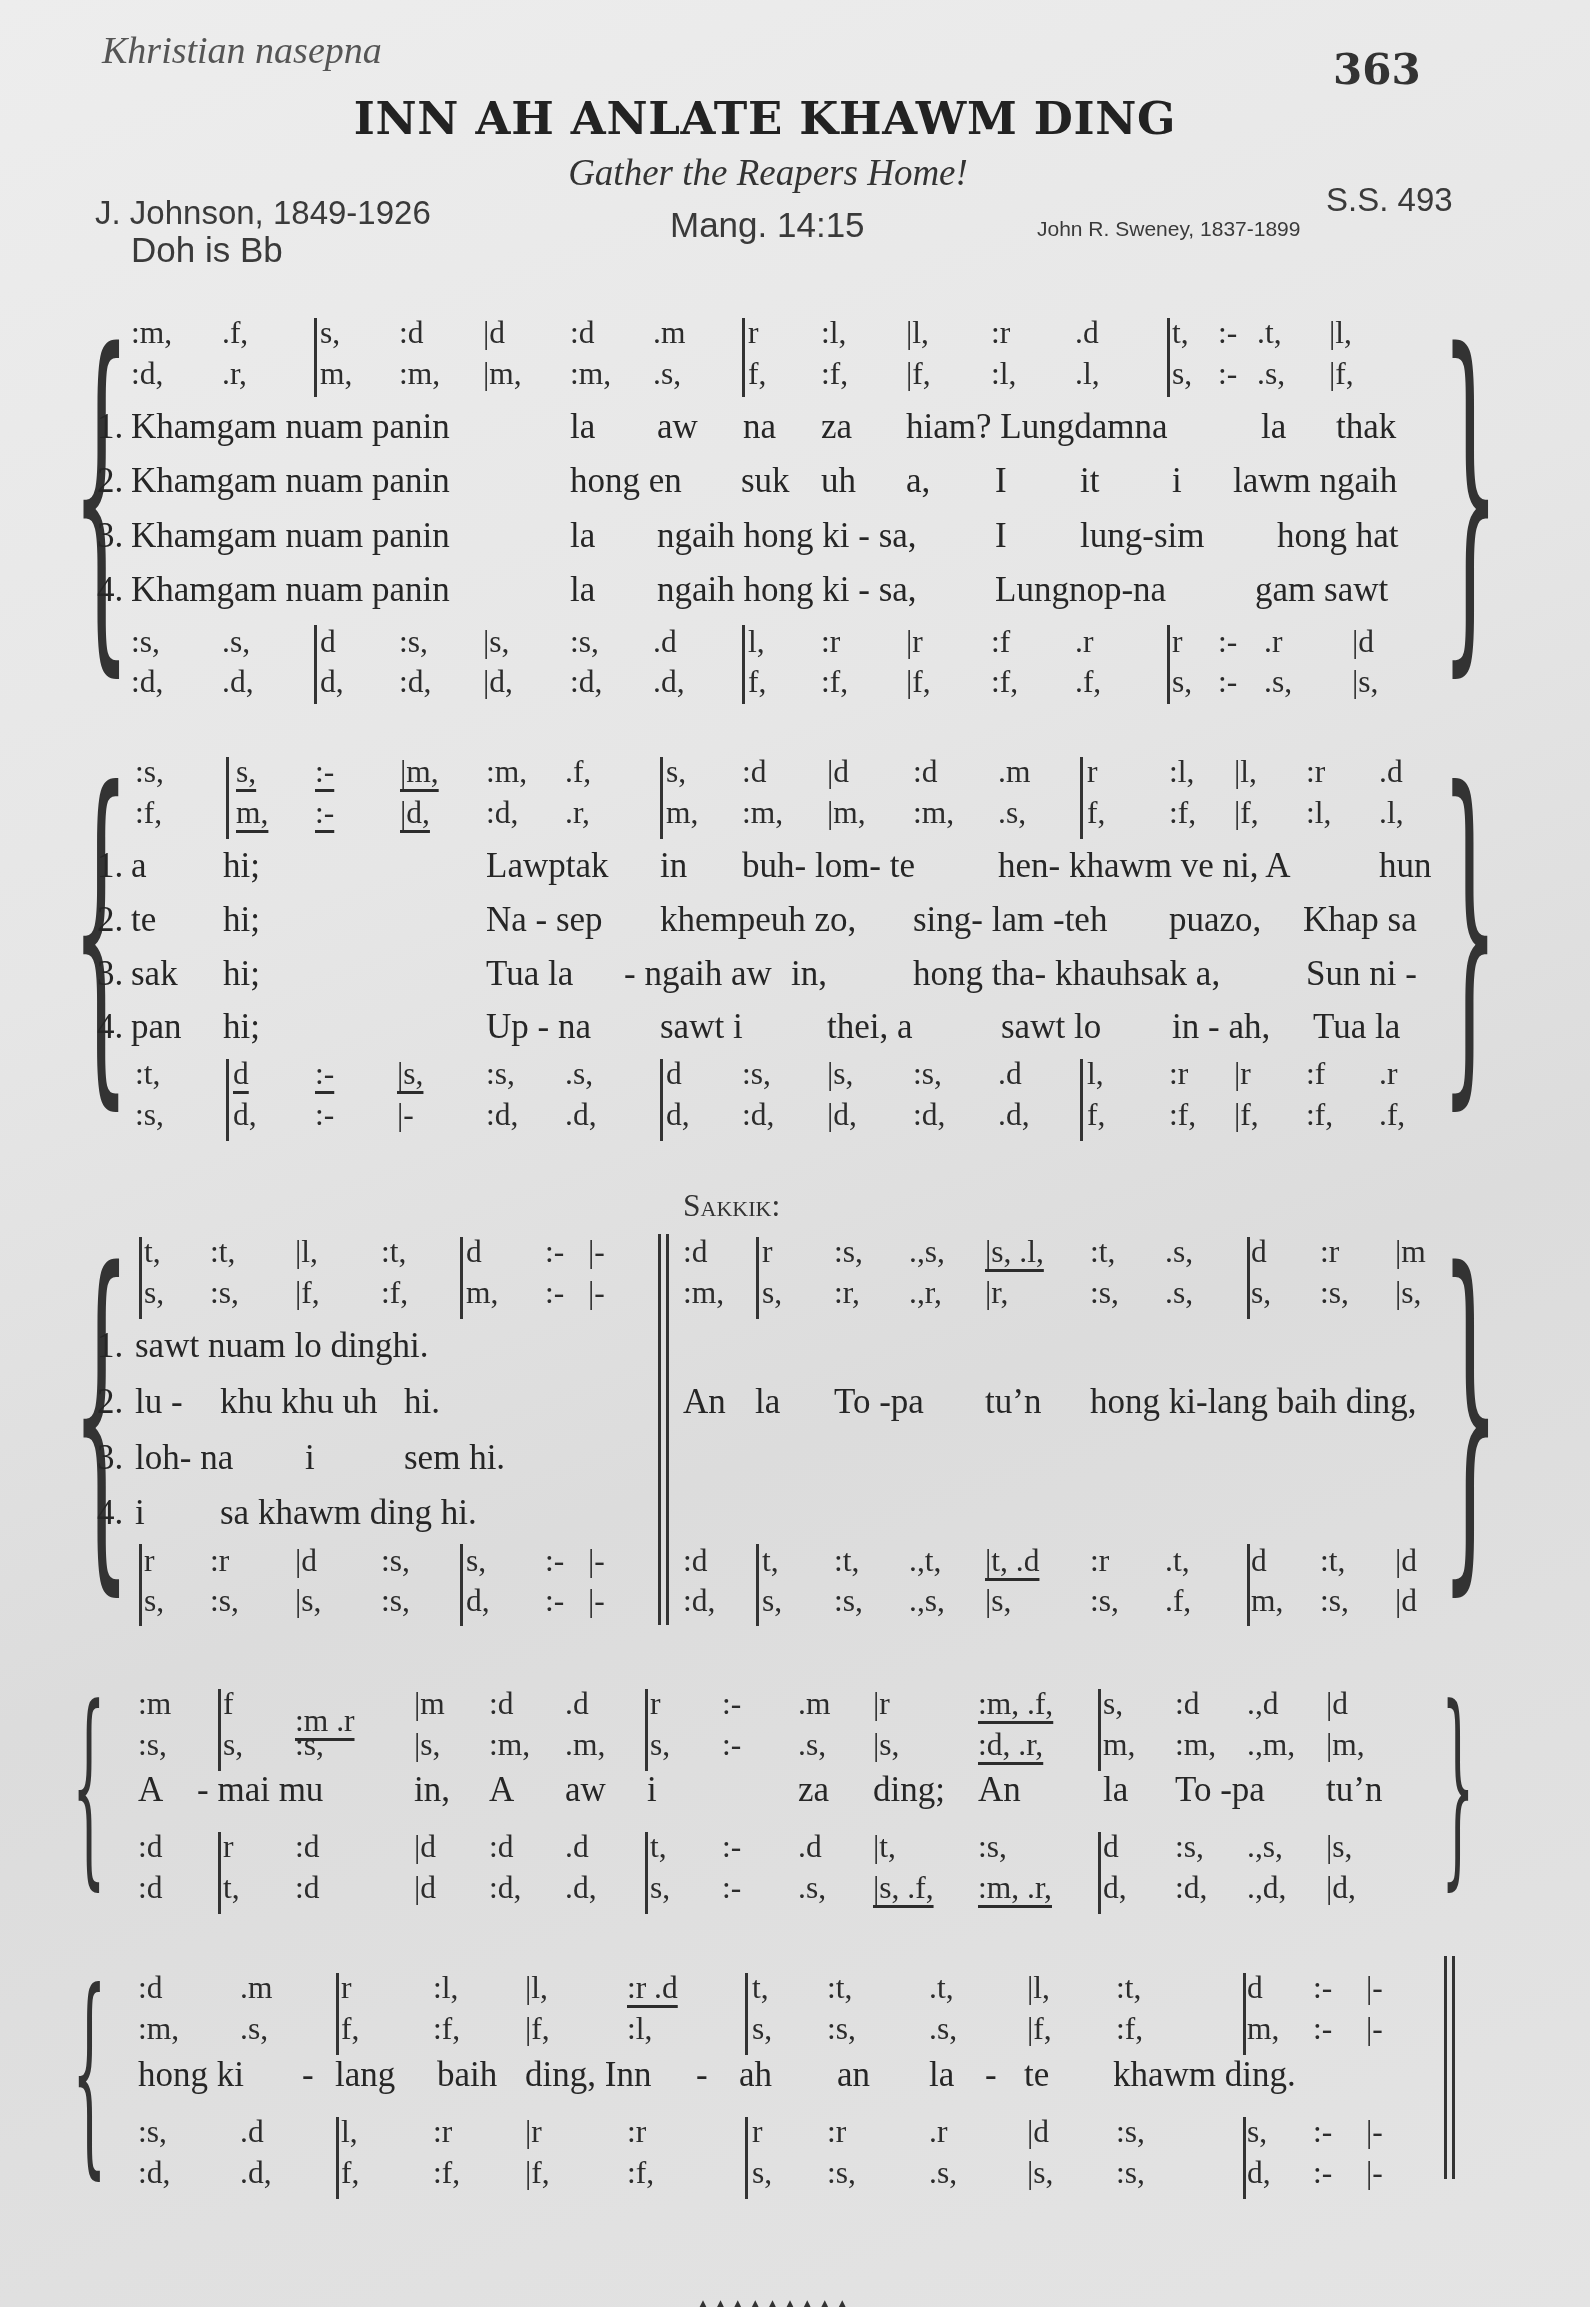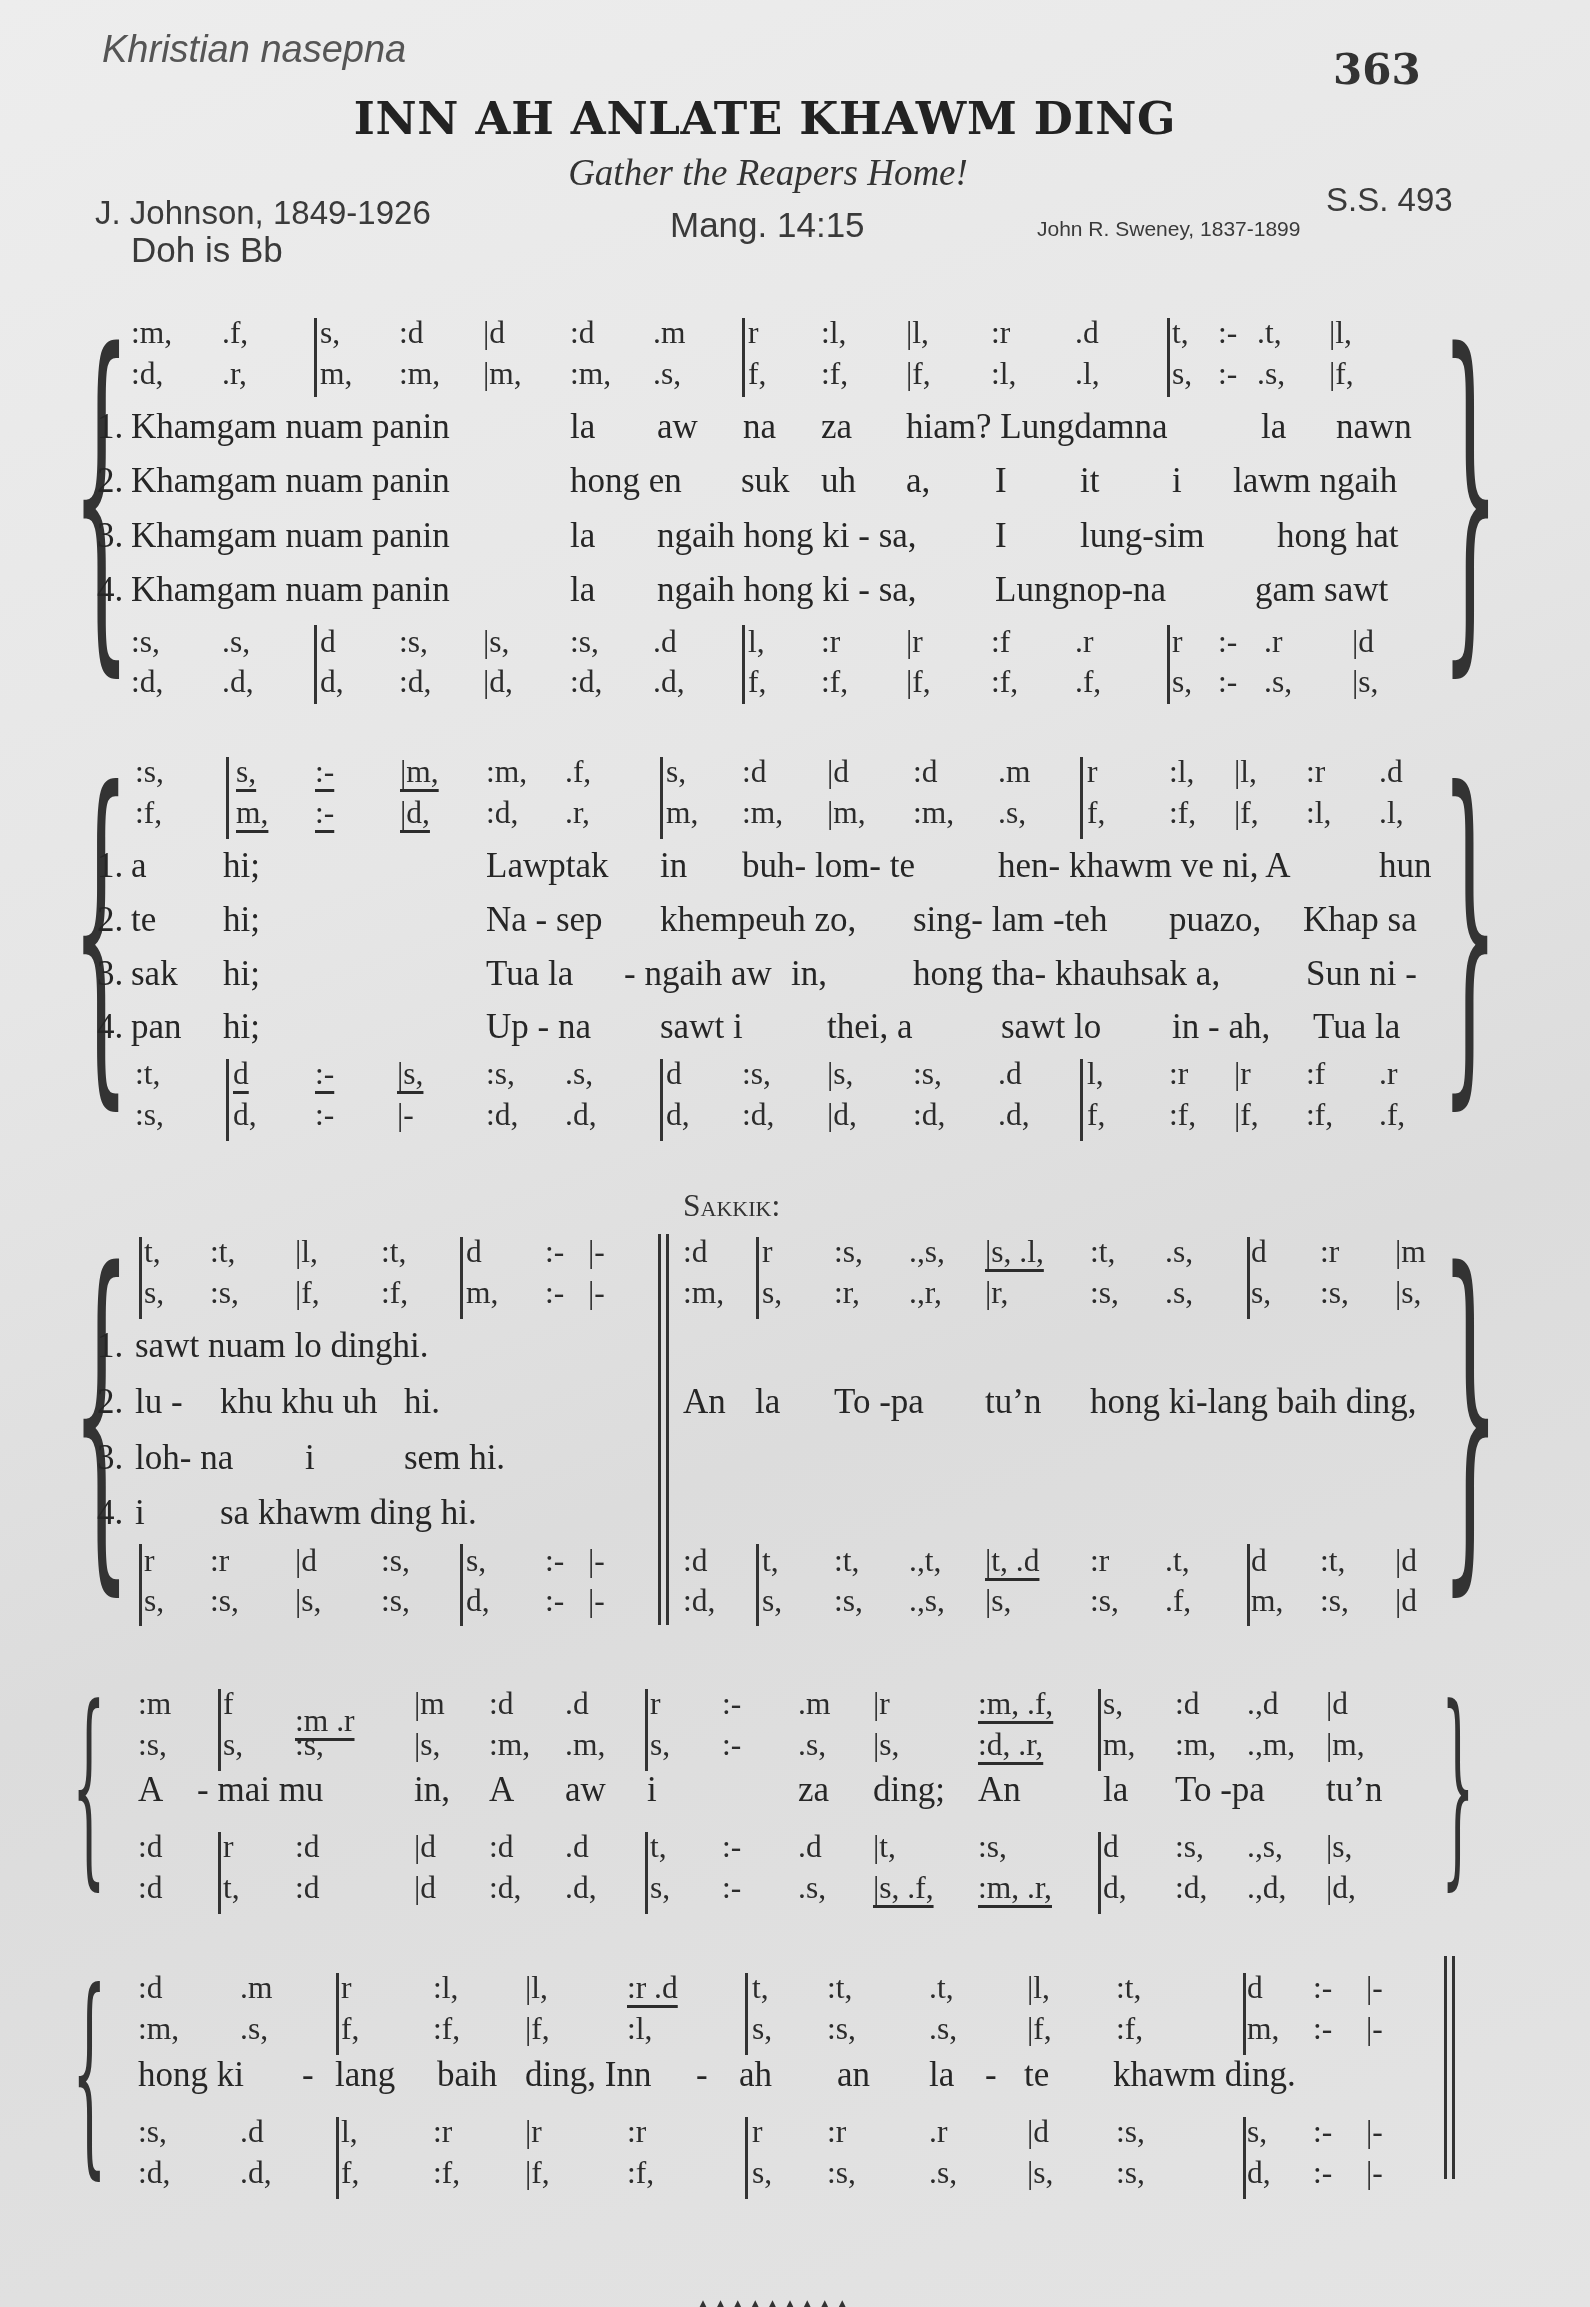--- a/index.html
+++ b/index.html
@@ -3,21 +3,21 @@
 <meta charset="utf-8">
 <style>
   html, body { margin:0; padding:0; }
   body {
     width:1591px; height:2307px; position:relative; overflow:hidden;
     background: linear-gradient(160deg, #ededed 0%, #e6e6e6 35%, #dcdcdc 60%, #e4e4e4 100%);
     font-family: "DejaVu Serif", "Liberation Serif", serif;
     color:#2a2a2a;
   }
   .abs { position:absolute; white-space:nowrap; }
-  .hdr-top { left:102px; top:27.6px; font-size:38px; font-style:italic; color:#555; font-family:Liberation Sans, sans-serif; }
+  .hdr-top { left:102px; top:27.6px; font-size:38px; font-style:italic; color:#555; font-family:Liberation Serif, serif; }
   .page-num { left:1333px; top:45px; font-size:42px; font-weight:bold; color:#333; font-family:"DejaVu Serif", serif; }
   .title { left:0; width:1530px; text-align:center; top:92px; font-size:45px; font-weight:bold; letter-spacing:0.7px; color:#222; font-family:"DejaVu Serif", serif; }
   .subtitle { left:0; width:1536px; text-align:center; top:151px; font-size:37px; font-style:italic; color:#333; font-family:"Liberation Serif", serif; }
   .meta { font-family:"Liberation Sans", sans-serif; color:#3a3a3a; }
   .lyricist { left:95px; top:194px; font-size:33px; }
   .key { left:131px; top:230px; font-size:35px; }
   .scripture { left:670px; top:205px; font-size:35px; }
   .ss { left:1326px; top:181px; font-size:33px; }
   .composer { left:1037px; top:217px; font-size:21px; }
 
@@ -122,21 +122,21 @@
       <div class="bar" style="left: 742px; top: 310px; height: 79px;"></div>
       <div class="bar" style="left: 1167px; top: 310px; height: 79px;"></div>
       <span class="vnum" style="left: 97px; top: 92px;">1.</span>
       <span class="lyr" style="left: 131px; top: 92px;">Khamgam nuam panin</span>
       <span class="lyr" style="left: 570px; top: 92px;">la</span>
       <span class="lyr" style="left: 657px; top: 92px;">aw</span>
       <span class="lyr" style="left: 743px; top: 92px;">na</span>
       <span class="lyr" style="left: 821px; top: 92px;">za</span>
       <span class="lyr" style="left: 906px; top: 92px;">hiam? Lungdamna</span>
       <span class="lyr" style="left: 1261px; top: 92px;">la</span>
-      <span class="lyr" style="left: 1336px; top: 92px;">nawn</span>
+      <span class="lyr" style="left: 1336px; top: 92px;">thak</span>
       <span class="vnum" style="left: 97px; top: 146px;">2.</span>
       <span class="lyr" style="left: 131px; top: 146px;">Khamgam nuam panin</span>
       <span class="lyr" style="left: 570px; top: 146px;">hong en</span>
       <span class="lyr" style="left: 741px; top: 146px;">suk</span>
       <span class="lyr" style="left: 821px; top: 146px;">uh</span>
       <span class="lyr" style="left: 906px; top: 146px;">a,</span>
       <span class="lyr" style="left: 995px; top: 146px;">I</span>
       <span class="lyr" style="left: 1080px; top: 146px;">it</span>
       <span class="lyr" style="left: 1172px; top: 146px;">i</span>
       <span class="lyr" style="left: 1233px; top: 146px;">lawm ngaih</span>

